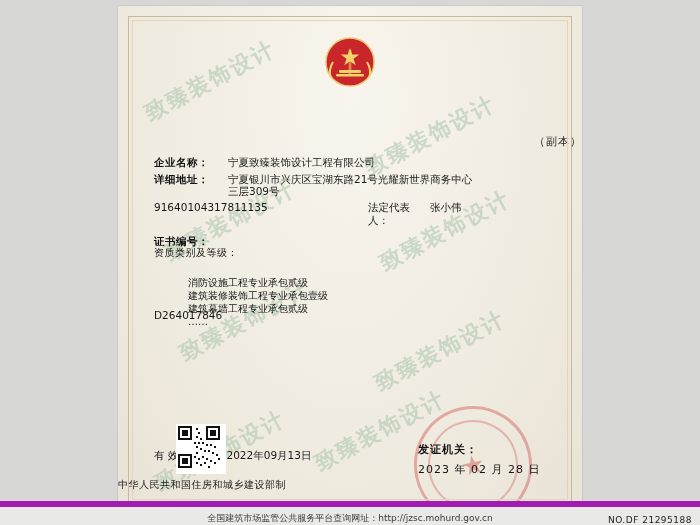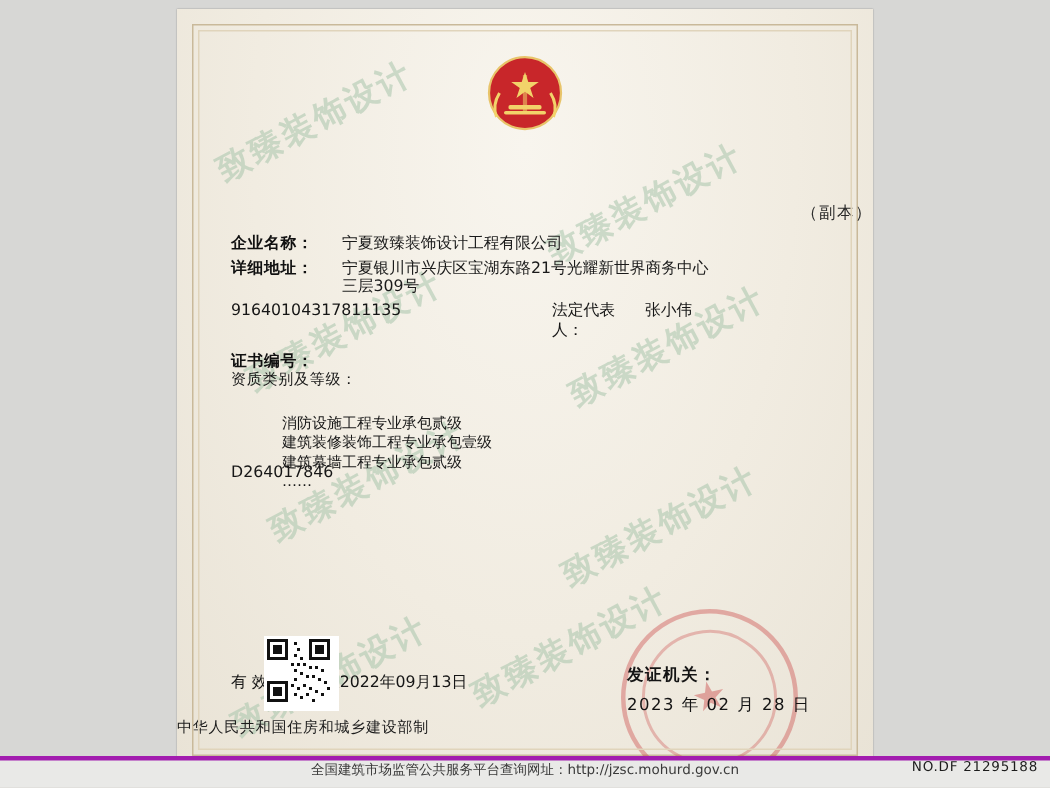--- a/index.html
+++ b/index.html
@@ -198,23 +198,23 @@
     pointer-events:none;
     user-select:none;
   }
 
   
   .footer{
     position:absolute;
     left:0;right:0;bottom:0;
     height:18px;
     background:#e9e9e7;
-    border-top:3px solid #a21caf;
+    border-top:6px solid #a21caf;
     display:flex;
-    align-items:flex-start;
+    align-items:flex-end;
     justify-content:center;
     font-size:9px;
     color:#3a3a3a;
   }
   .footer .right{
     position:absolute;
     right:8px;
     color:#1c1c1c;
     font-size:9px;
     letter-spacing:.5px;

